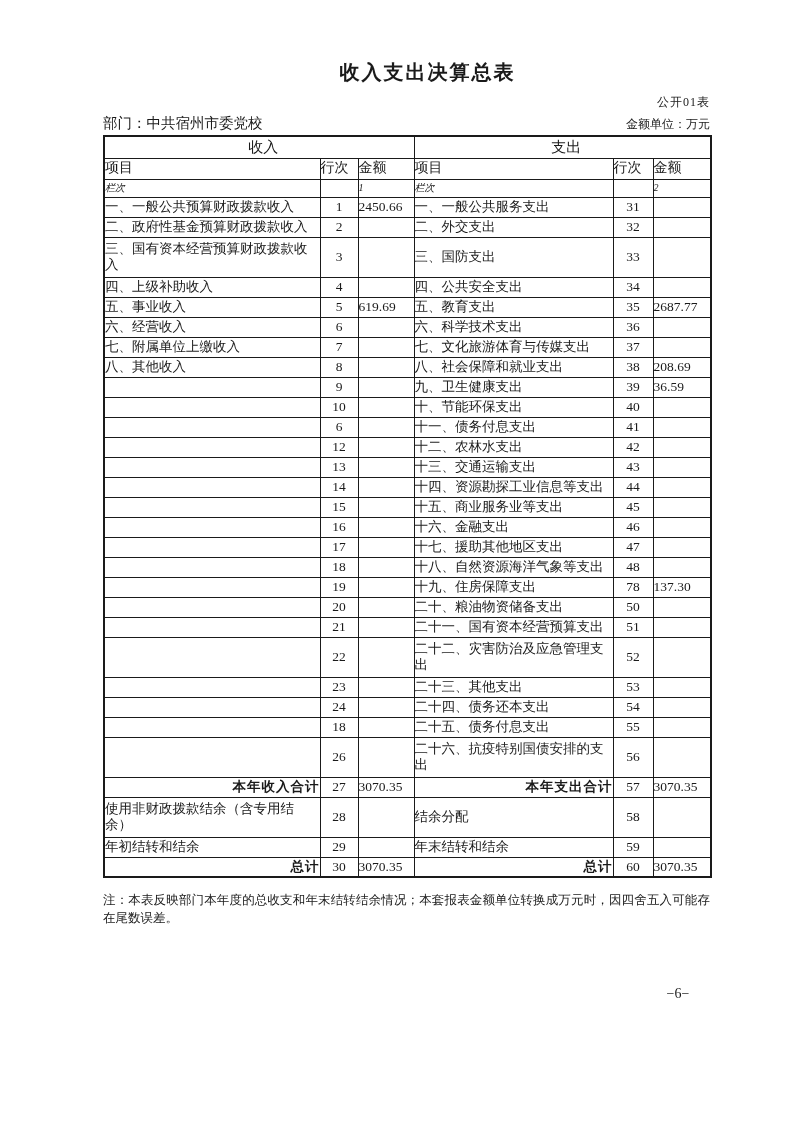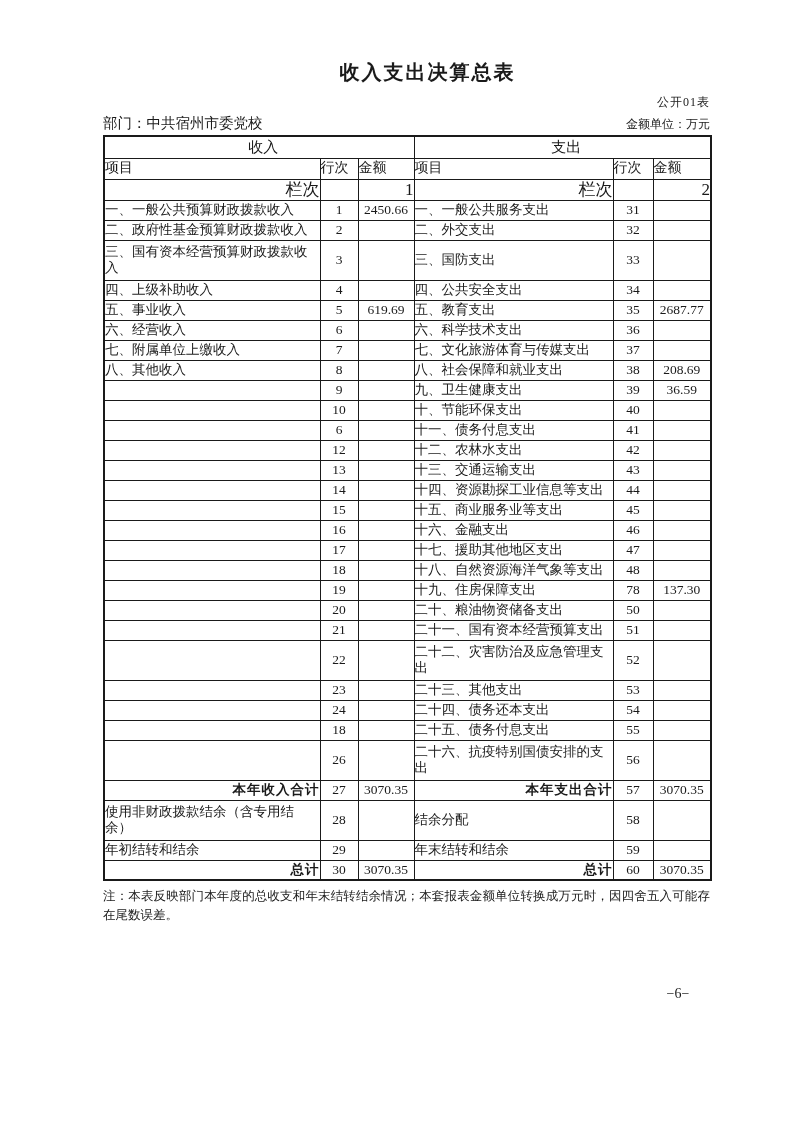--- a/index.html
+++ b/index.html
@@ -56,31 +56,31 @@
     vertical-align: middle;
     overflow: hidden;
     padding: 0;
     word-break: break-all;
   }
   tr.h1 { height: 22px; }
   tr.h1 th { font-size: 15px; text-align: center; padding-left: 8px; }
   tr.h2 { height: 21px; }
   tr.h2 th { font-size: 14px; text-align: left; }
   tr.h3 { height: 18px; }
-  tr.h3 th { font-size: 17px; text-align: right; }
+  tr.h3 th { font-size: 10px; text-align: left; font-style: italic; }
   tbody tr { height: 20px; }
   tbody tr.tall { height: 40px; }
   td.item { text-align: left; padding: 0 2px; }
   td.line { text-align: center; }
-  td.amount { text-align: center; padding-right: 3px; }
+  td.amount { text-align: left; padding-right: 3px; }
   tr.total td.item { text-align: right; font-weight: bold; letter-spacing: 1px; }
   .note {
     font-size: 12.5px;
     line-height: 1.45;
-    margin-top: 6px;
+    margin-top: 13px;
     text-align: justify;
   }
   .page-number {
     position: absolute;
     left: 648px;
     top: 986px;
     width: 60px;
     text-align: center;
     font-size: 14px;
   }

